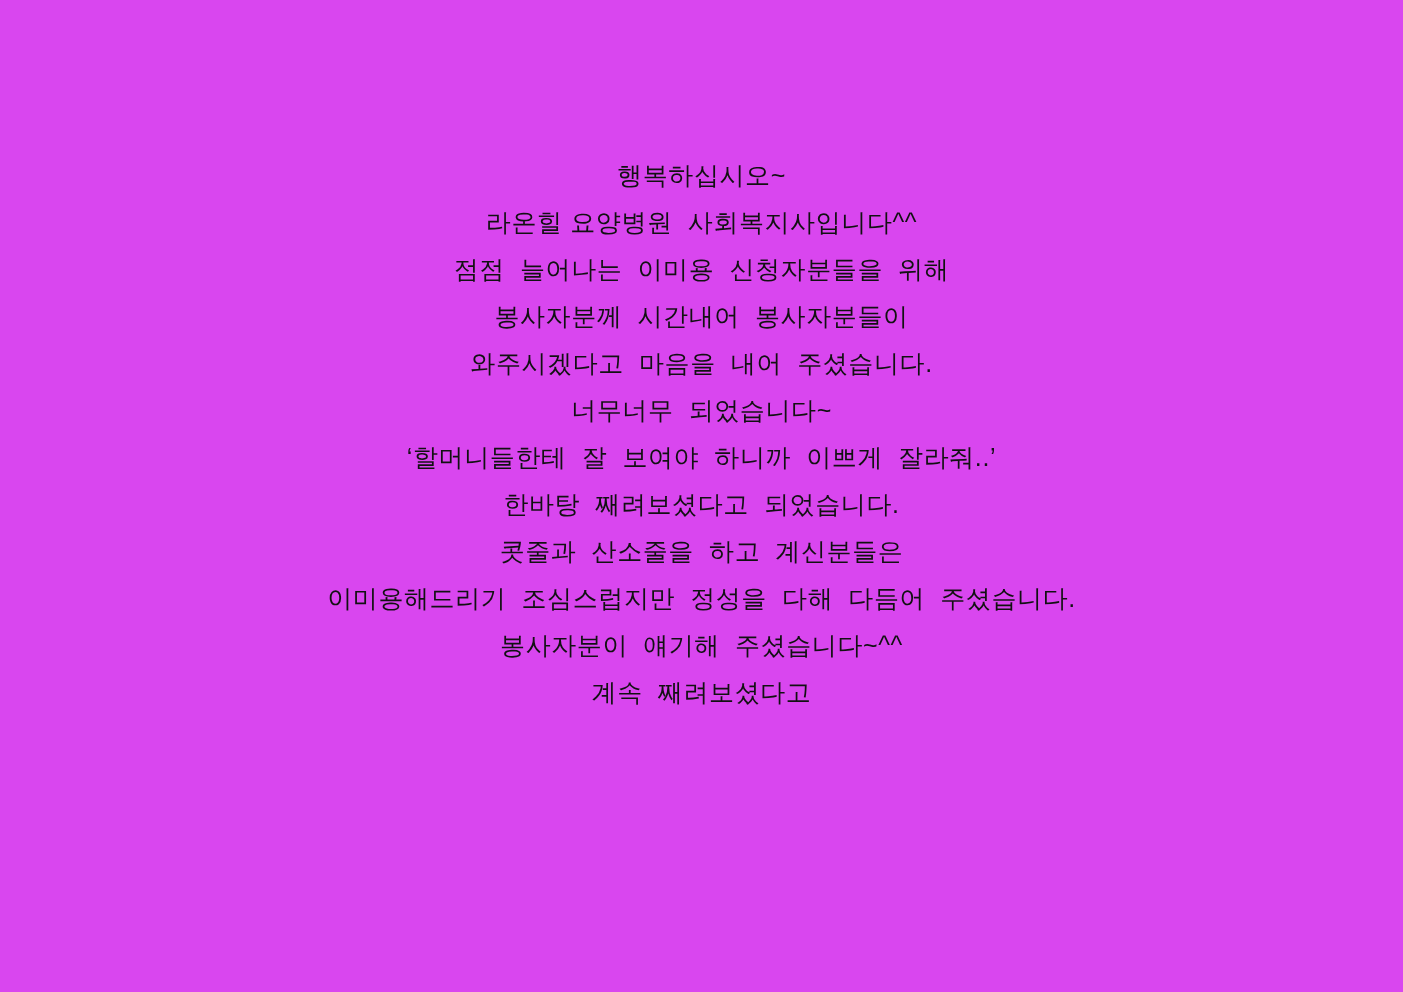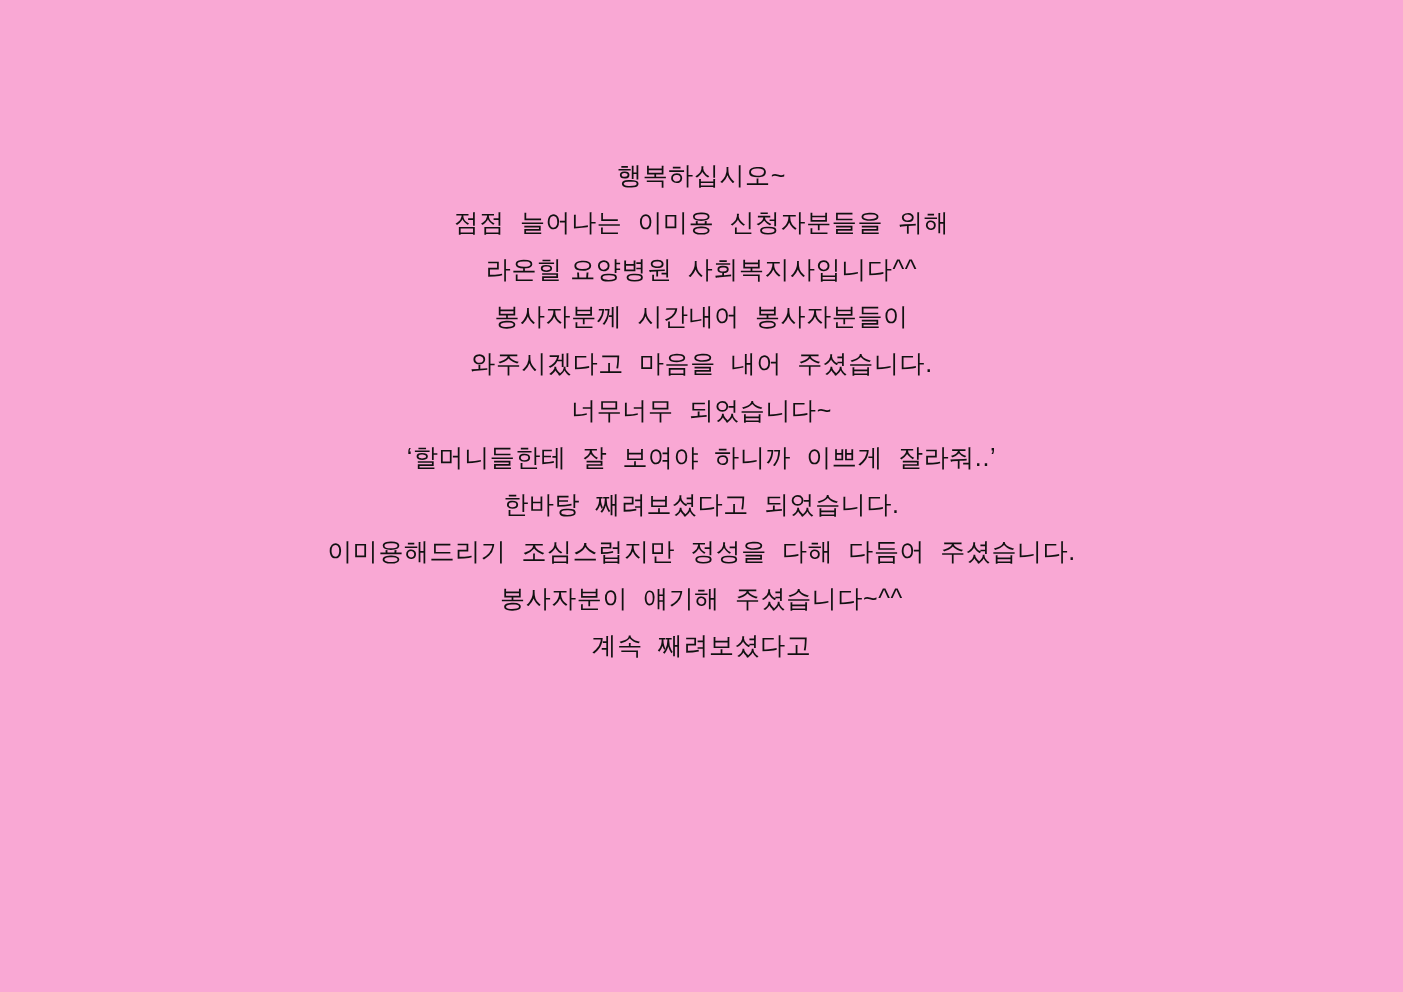--- a/index.html
+++ b/index.html
@@ -11,21 +11,21 @@
     width: 1403px;
     height: 992px;
     font-family: "Liberation Sans", "DejaVu Sans", sans-serif;
     color: #000000;
     overflow: hidden;
   }
   .page {
     position: relative;
     width: 1403px;
     height: 992px;
-    background: #f9a8d4;
+    background: #d946ef;
     box-sizing: border-box;
   }
   .doc-body {
     position: absolute;
     top: 152px;
     left: 0;
     width: 100%;
     text-align: center;
   }
   .doc-line {
@@ -36,24 +36,25 @@
     white-space: pre;
     font-weight: 400;
   }
 </style>
 </head>
 <body>
 
 <div class="page">
   <div class="doc-body">
     <div class="doc-line">행복하십시오~</div>
+    <div class="doc-line">라온힐 요양병원  사회복지사입니다^^</div>
     <div class="doc-line">점점  늘어나는  이미용  신청자분들을  위해</div>
-    <div class="doc-line">라온힐 요양병원  사회복지사입니다^^</div>
     <div class="doc-line">봉사자분께  시간내어  봉사자분들이</div>
     <div class="doc-line">와주시겠다고  마음을  내어  주셨습니다.</div>
     <div class="doc-line">너무너무  되었습니다~</div>
     <div class="doc-line">‘할머니들한테  잘  보여야  하니까  이쁘게  잘라줘..’</div>
     <div class="doc-line">한바탕  째려보셨다고  되었습니다.</div>
+    <div class="doc-line">콧줄과  산소줄을  하고  계신분들은</div>
     <div class="doc-line">이미용해드리기  조심스럽지만  정성을  다해  다듬어  주셨습니다.</div>
     <div class="doc-line">봉사자분이  얘기해  주셨습니다~^^</div>
     <div class="doc-line">계속  째려보셨다고</div>
   </div>
 </div>
 
 </body></html>

